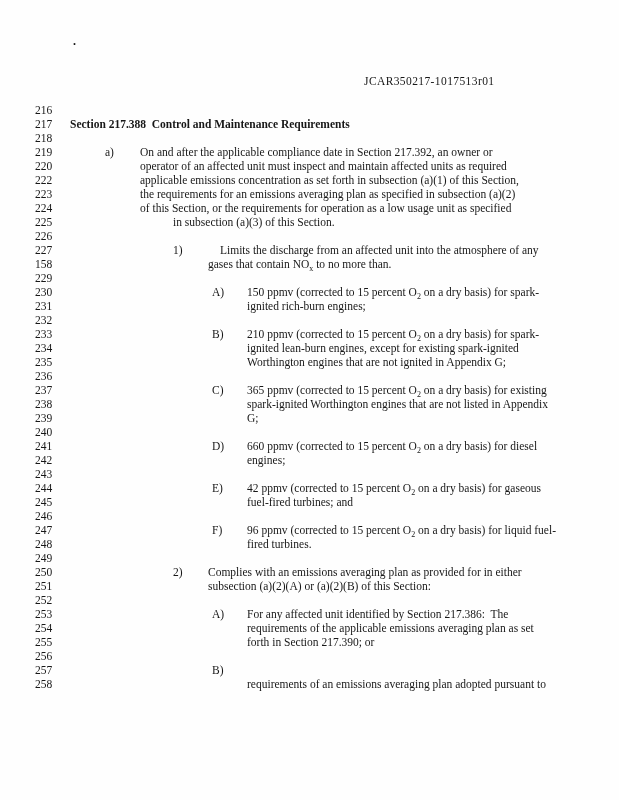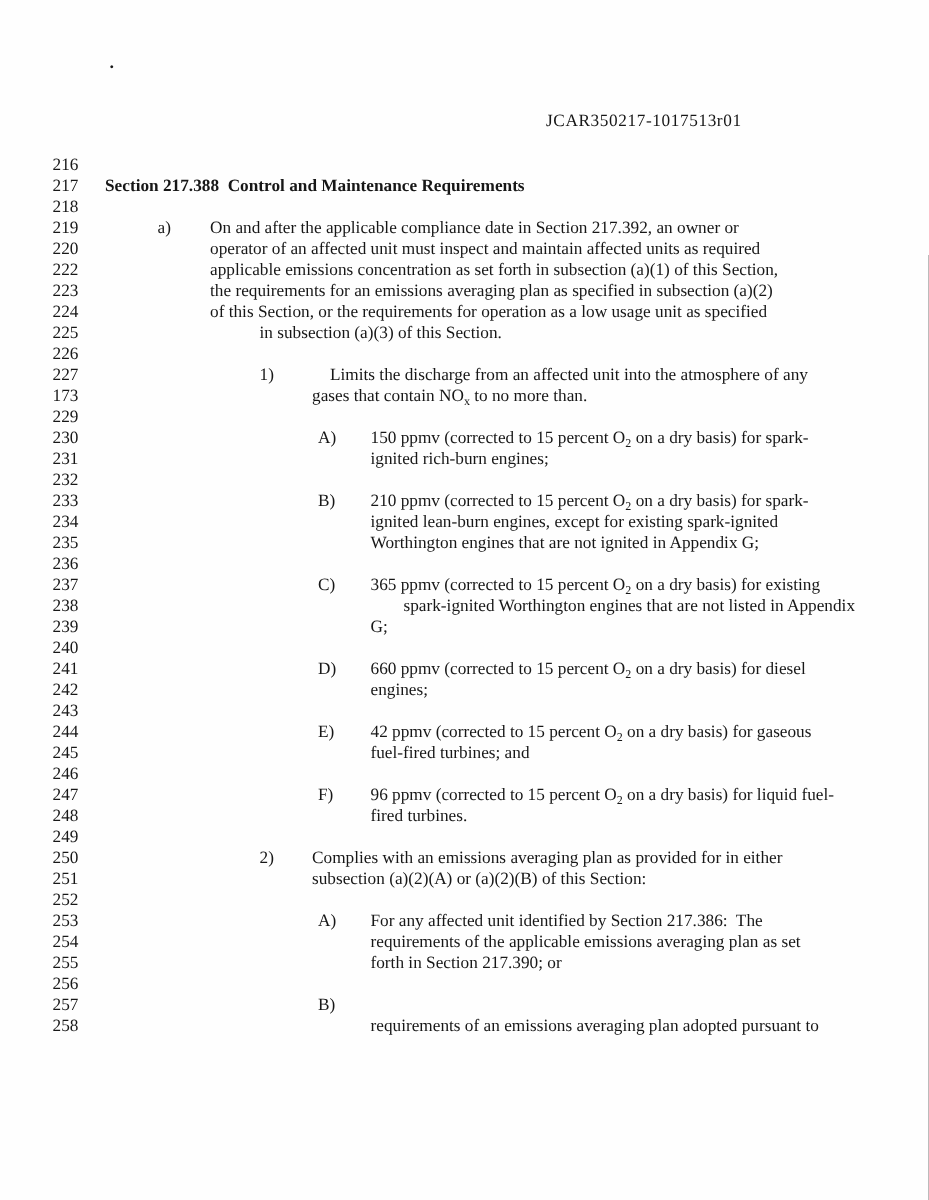--- a/index.html
+++ b/index.html
@@ -48,31 +48,31 @@
       <div class="line"><span class="ln">217</span><span class="txt bold" style="left: 70px;">Section 217.388  Control and Maintenance Requirements</span></div>
       <div class="line"><span class="ln">218</span></div>
       <div class="line"><span class="ln">219</span><span class="marker" style="left: 105px;">a)</span><span class="txt" style="left: 140px;">On and after the applicable compliance date in Section 217.392, an owner or</span></div>
       <div class="line"><span class="ln">220</span><span class="txt" style="left: 140px;">operator of an affected unit must inspect and maintain affected units as required</span></div>
       <div class="line"><span class="ln">222</span><span class="txt" style="left: 140px;">applicable emissions concentration as set forth in subsection (a)(1) of this Section,</span></div>
       <div class="line"><span class="ln">223</span><span class="txt" style="left: 140px;">the requirements for an emissions averaging plan as specified in subsection (a)(2)</span></div>
       <div class="line"><span class="ln">224</span><span class="txt" style="left: 140px;">of this Section, or the requirements for operation as a low usage unit as specified</span></div>
       <div class="line"><span class="ln">225</span><span class="txt" style="left: 140px; margin-left: 33px;">in subsection (a)(3) of this Section.</span></div>
       <div class="line"><span class="ln">226</span></div>
       <div class="line"><span class="ln">227</span><span class="marker" style="left: 173px;">1)</span><span class="txt" style="left: 220px;">Limits the discharge from an affected unit into the atmosphere of any</span></div>
-      <div class="line"><span class="ln">173</span><span class="txt" style="left: 208px;">gases that contain NO<sub>x</sub> to no more than.</span></div>
+      <div class="line"><span class="ln">158</span><span class="txt" style="left: 208px;">gases that contain NO<sub>x</sub> to no more than.</span></div>
       <div class="line"><span class="ln">229</span></div>
       <div class="line"><span class="ln">230</span><span class="marker" style="left: 212px;">A)</span><span class="txt" style="left: 247px;">150 ppmv (corrected to 15 percent O<sub>2</sub> on a dry basis) for spark-</span></div>
       <div class="line"><span class="ln">231</span><span class="txt" style="left: 247px;">ignited rich-burn engines;</span></div>
       <div class="line"><span class="ln">232</span></div>
       <div class="line"><span class="ln">233</span><span class="marker" style="left: 212px;">B)</span><span class="txt" style="left: 247px;">210 ppmv (corrected to 15 percent O<sub>2</sub> on a dry basis) for spark-</span></div>
       <div class="line"><span class="ln">234</span><span class="txt" style="left: 247px;">ignited lean-burn engines, except for existing spark-ignited</span></div>
       <div class="line"><span class="ln">235</span><span class="txt" style="left: 247px;">Worthington engines that are not ignited in Appendix G;</span></div>
       <div class="line"><span class="ln">236</span></div>
       <div class="line"><span class="ln">237</span><span class="marker" style="left: 212px;">C)</span><span class="txt" style="left: 247px;">365 ppmv (corrected to 15 percent O<sub>2</sub> on a dry basis) for existing</span></div>
-      <div class="line"><span class="ln">238</span><span class="txt" style="left: 247px; margin-left: 22px;">spark-ignited Worthington engines that are not listed in Appendix</span></div>
+      <div class="line"><span class="ln">238</span><span class="txt" style="left: 247px;">spark-ignited Worthington engines that are not listed in Appendix</span></div>
       <div class="line"><span class="ln">239</span><span class="txt" style="left: 247px;">G;</span></div>
       <div class="line"><span class="ln">240</span></div>
       <div class="line"><span class="ln">241</span><span class="marker" style="left: 212px;">D)</span><span class="txt" style="left: 247px;">660 ppmv (corrected to 15 percent O<sub>2</sub> on a dry basis) for diesel</span></div>
       <div class="line"><span class="ln">242</span><span class="txt" style="left: 247px;">engines;</span></div>
       <div class="line"><span class="ln">243</span></div>
       <div class="line"><span class="ln">244</span><span class="marker" style="left: 212px;">E)</span><span class="txt" style="left: 247px;">42 ppmv (corrected to 15 percent O<sub>2</sub> on a dry basis) for gaseous</span></div>
       <div class="line"><span class="ln">245</span><span class="txt" style="left: 247px;">fuel-fired turbines; and</span></div>
       <div class="line"><span class="ln">246</span></div>
       <div class="line"><span class="ln">247</span><span class="marker" style="left: 212px;">F)</span><span class="txt" style="left: 247px;">96 ppmv (corrected to 15 percent O<sub>2</sub> on a dry basis) for liquid fuel-</span></div>
       <div class="line"><span class="ln">248</span><span class="txt" style="left: 247px;">fired turbines.</span></div>

